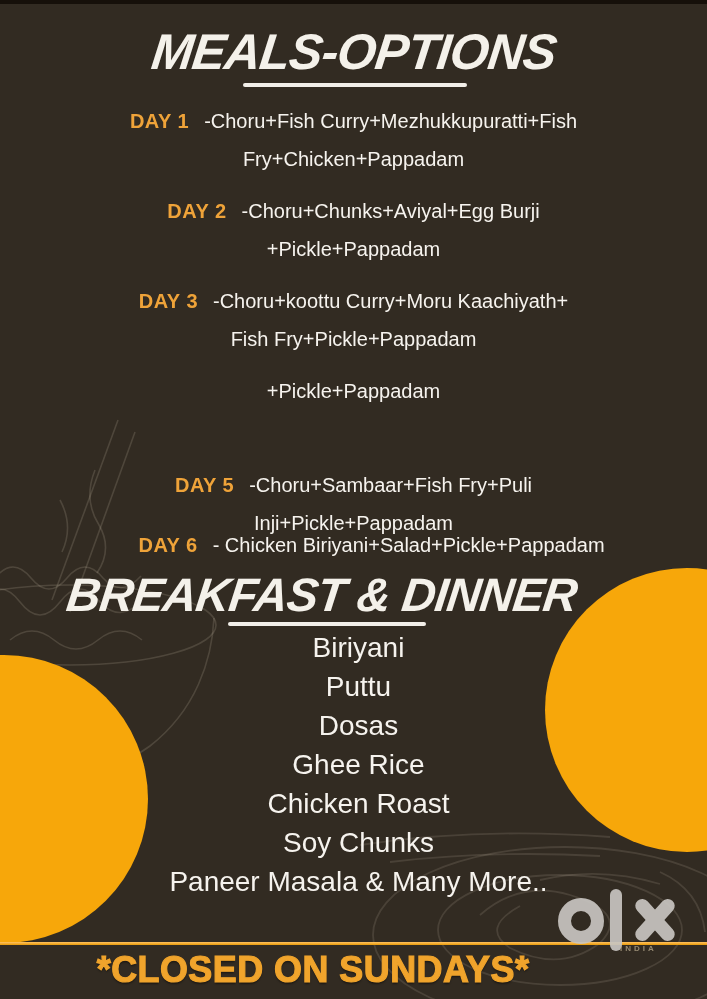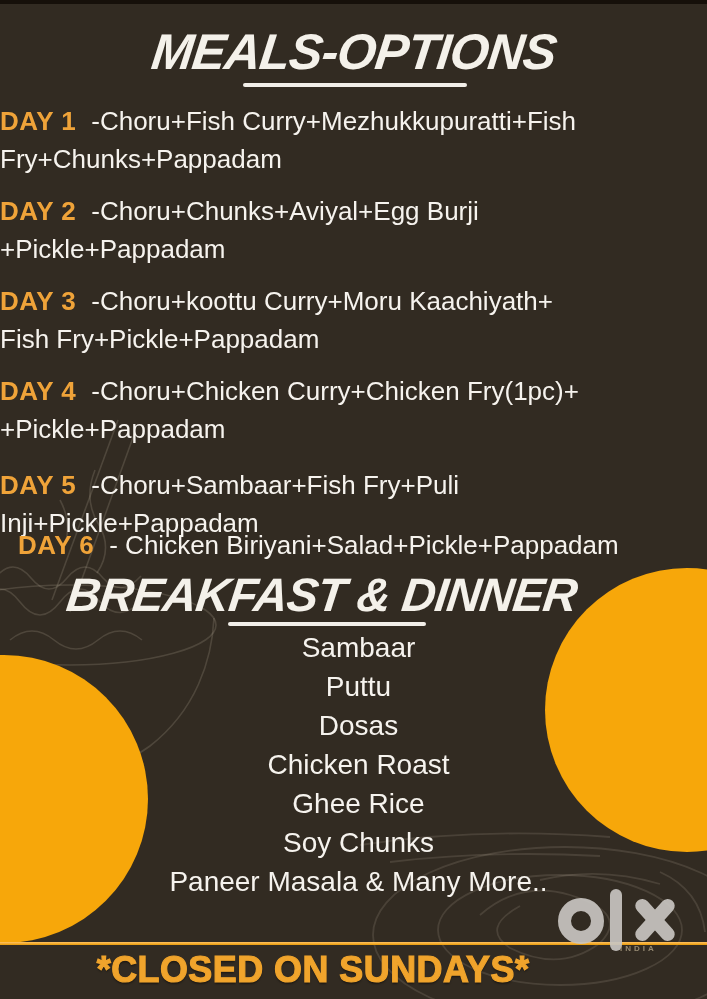--- a/index.html
+++ b/index.html
@@ -23,22 +23,22 @@
     letter-spacing:-1px;
   }
   .script-inner{display:inline-block;transform:skewX(-7deg);}
   .meals-title{top:24px;font-size:50px;line-height:56px;}
   .bf-title{top:566px;width:644px;font-size:47px;line-height:58px;}
   .underline{position:absolute;height:4px;background:#f2efe9;border-radius:2px;z-index:3;}
   .u-meals{top:83px;left:243px;width:224px;}
   .u-bf{top:622px;left:228px;width:198px;}
   
   .day-block{
-    position:absolute;left:0;width:707px;z-index:3;
-    font-size:26px;line-height:38px;color:#f6f3ee;font-weight:500;white-space:nowrap;
+    position:absolute;left:0;width:707px;text-align:center;z-index:3;
+    font-size:20px;line-height:38px;color:#f6f3ee;font-weight:500;white-space:nowrap;
   }
   .day-label{color:#efa339;font-weight:bold;margin-right:15px;letter-spacing:.5px;}
   .d1{top:102px;} .d2{top:192px;} .d3{top:282px;} .d4{top:372px;} .d5{top:466px;} .d6{top:526px;margin-left:18px;}
   
   .bf-items{
     position:absolute;top:628px;left:10px;width:697px;text-align:center;z-index:3;
     font-size:28px;line-height:39px;color:#f6f3ee;font-weight:500;
   }
   
   .footer-rule{position:absolute;top:942px;left:0;width:707px;height:3px;z-index:4;
@@ -94,58 +94,57 @@
   <div class="circle circle-left"></div>
   <div class="circle circle-right"></div>
 
   <div class="script-head meals-title">
     <span class="script-inner">MEALS-OPTIONS</span>
   </div>
   <div class="underline u-meals"></div>
 
   <div class="day-block d1">
     <div><span class="day-label">DAY 1</span><span>-Choru+Fish Curry+Mezhukkupuratti+Fish</span></div>
-    <div>Fry+Chunks+Pappadam</div>
+    <div>Fry+Chicken+Pappadam</div>
   </div>
 
   <div class="day-block d2">
     <div><span class="day-label">DAY 2</span><span>-Choru+Chunks+Aviyal+Egg Burji</span></div>
     <div>+Pickle+Pappadam</div>
   </div>
 
   <div class="day-block d3">
     <div><span class="day-label">DAY 3</span><span>-Choru+koottu Curry+Moru Kaachiyath+</span></div>
     <div>Fish Fry+Pickle+Pappadam</div>
   </div>
 
   <div class="day-block d4">
-    <div><span class="day-label">DAY 4</span><span>-Choru+Chicken Curry+Chicken Fry(1pc)+</span></div>
     <div>+Pickle+Pappadam</div>
   </div>
 
   <div class="day-block d5">
     <div><span class="day-label">DAY 5</span><span>-Choru+Sambaar+Fish Fry+Puli</span></div>
     <div>Inji+Pickle+Pappadam</div>
   </div>
 
   <div class="day-block d6">
     <div><span class="day-label">DAY 6</span><span>- Chicken Biriyani+Salad+Pickle+Pappadam</span></div>
   </div>
 
   <div class="script-head bf-title">
     <span class="script-inner">BREAKFAST &amp; DINNER</span>
   </div>
   <div class="underline u-bf"></div>
 
   <div class="bf-items">
-    <div>Sambaar</div>
+    <div>Biriyani</div>
     <div>Puttu</div>
     <div>Dosas</div>
+    <div>Ghee Rice</div>
     <div>Chicken Roast</div>
-    <div>Ghee Rice</div>
     <div>Soy Chunks</div>
     <div>Paneer Masala &amp; Many More..</div>
   </div>
 
   <div class="footer-rule"></div>
   <div class="closed-notice">
     <span class="closed-inner">*CLOSED ON SUNDAYS*</span>
   </div>
 
   <div class="olx" role="img" aria-label="olx">

